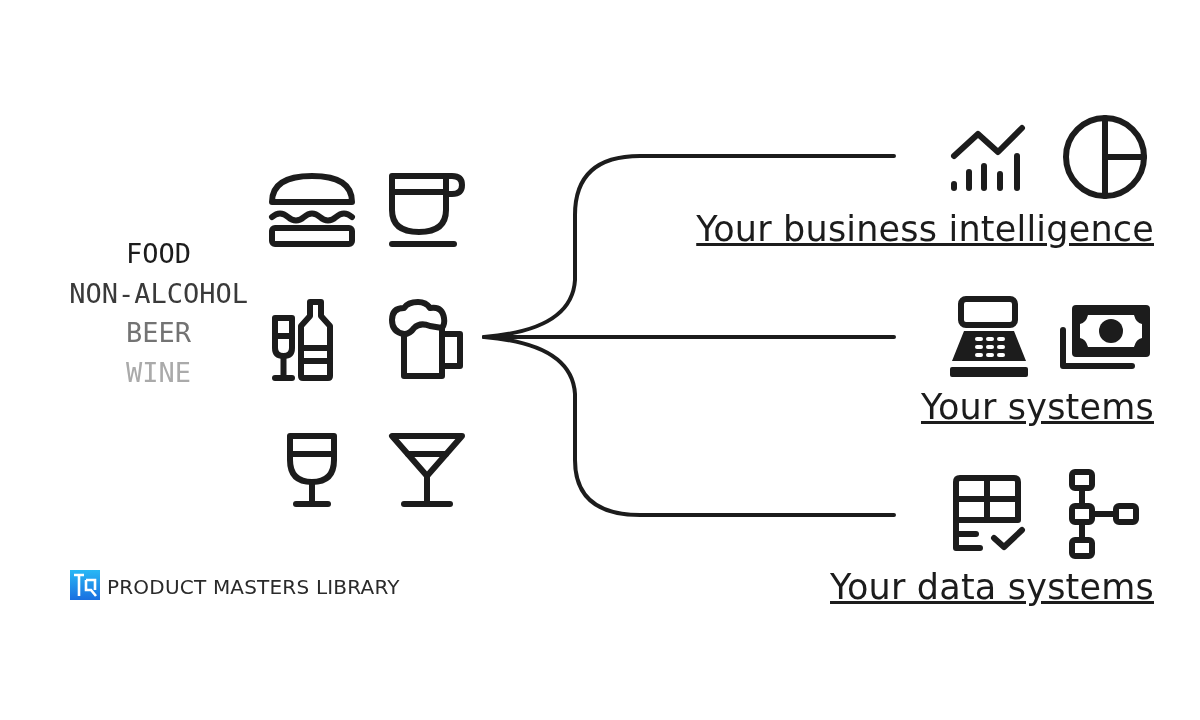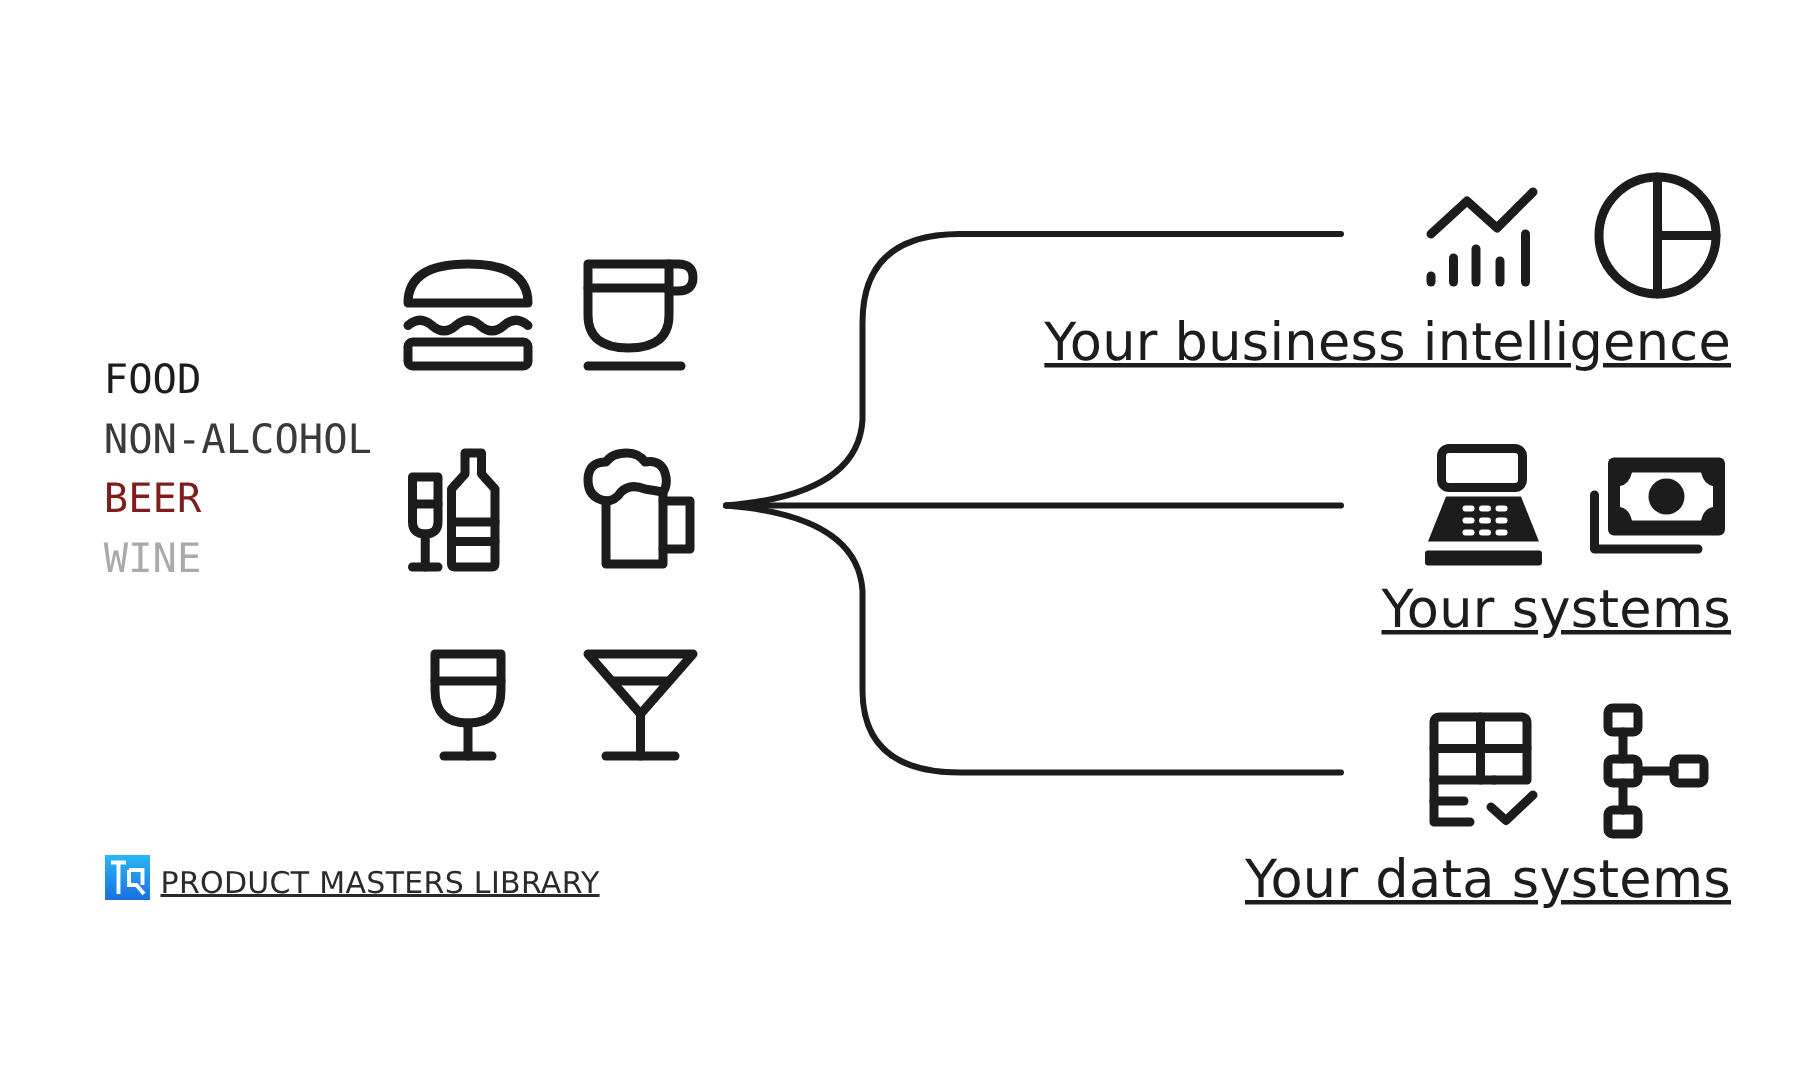--- a/index.html
+++ b/index.html
@@ -1,32 +1,32 @@
 <!DOCTYPE html>
 <html><head>
 <meta charset="utf-8">
 <style>
   html, body { margin: 0; padding: 0; background: #ffffff; }
   body { width: 1200px; height: 720px; position: relative; overflow: hidden; font-family: "Liberation Sans", sans-serif; color: #1c1c1c; }
-  .cat-list { position: absolute; right: 952px; top: 234px; text-align: left; font-family: "DejaVu Sans Mono", monospace; font-size: 27px; line-height: 39.5px; letter-spacing: 0px; }
+  .cat-list { position: absolute; right: 952px; top: 234px; text-align: center; font-family: "DejaVu Sans Mono", monospace; font-size: 27px; line-height: 39.5px; letter-spacing: 0px; }
   .cat-list div { white-space: nowrap; }
   .icon { position: absolute; }
   .icon svg { display: block; overflow: visible; }
   .bracket { position: absolute; left: 0; top: 0; }
   .target-label { position: absolute; right: 46px; font-family: "DejaVu Sans", sans-serif; font-size: 35px; color: #1c1c1c; white-space: nowrap; letter-spacing: 0.2px; text-decoration: underline; }
   .brand { position: absolute; left: 70px; top: 570px; display: flex; align-items: center; }
-  .brand-text { margin-left: 7px; font-family: "DejaVu Sans", sans-serif; font-size: 20px; color: #2a2a2a; letter-spacing: 0.2px; text-decoration: underline; }
+  .brand-text { margin-left: 7px; font-family: "DejaVu Sans", sans-serif; font-size: 20px; color: #2a2a2a; letter-spacing: 0.2px; }
 </style>
 </head>
 <body>
 
 <div class="cat-list">
   <div style="color:#1c1c1c">FOOD</div>
   <div style="color:#3a3a3a">NON-ALCOHOL</div>
-  <div style="color:#7f1d1d">BEER</div>
+  <div style="color:#737373">BEER</div>
   <div style="color:#aaaaaa">WINE</div>
 </div>
 
 <div class="icon" style="left:268px;top:172px;">
   <svg width="88" height="76" viewBox="0 0 88 76" fill="none" stroke="#1c1c1c" stroke-width="6" stroke-linecap="round" stroke-linejoin="round">
     <path d="M4 30 Q4 4 44 4 Q84 4 84 30 Z"></path>
     <path d="M4 45 Q12 38 20 45 T36 45 T52 45 T68 45 T84 45"></path>
     <rect x="4" y="56" width="80" height="16" rx="3"></rect>
   </svg>
 </div>

